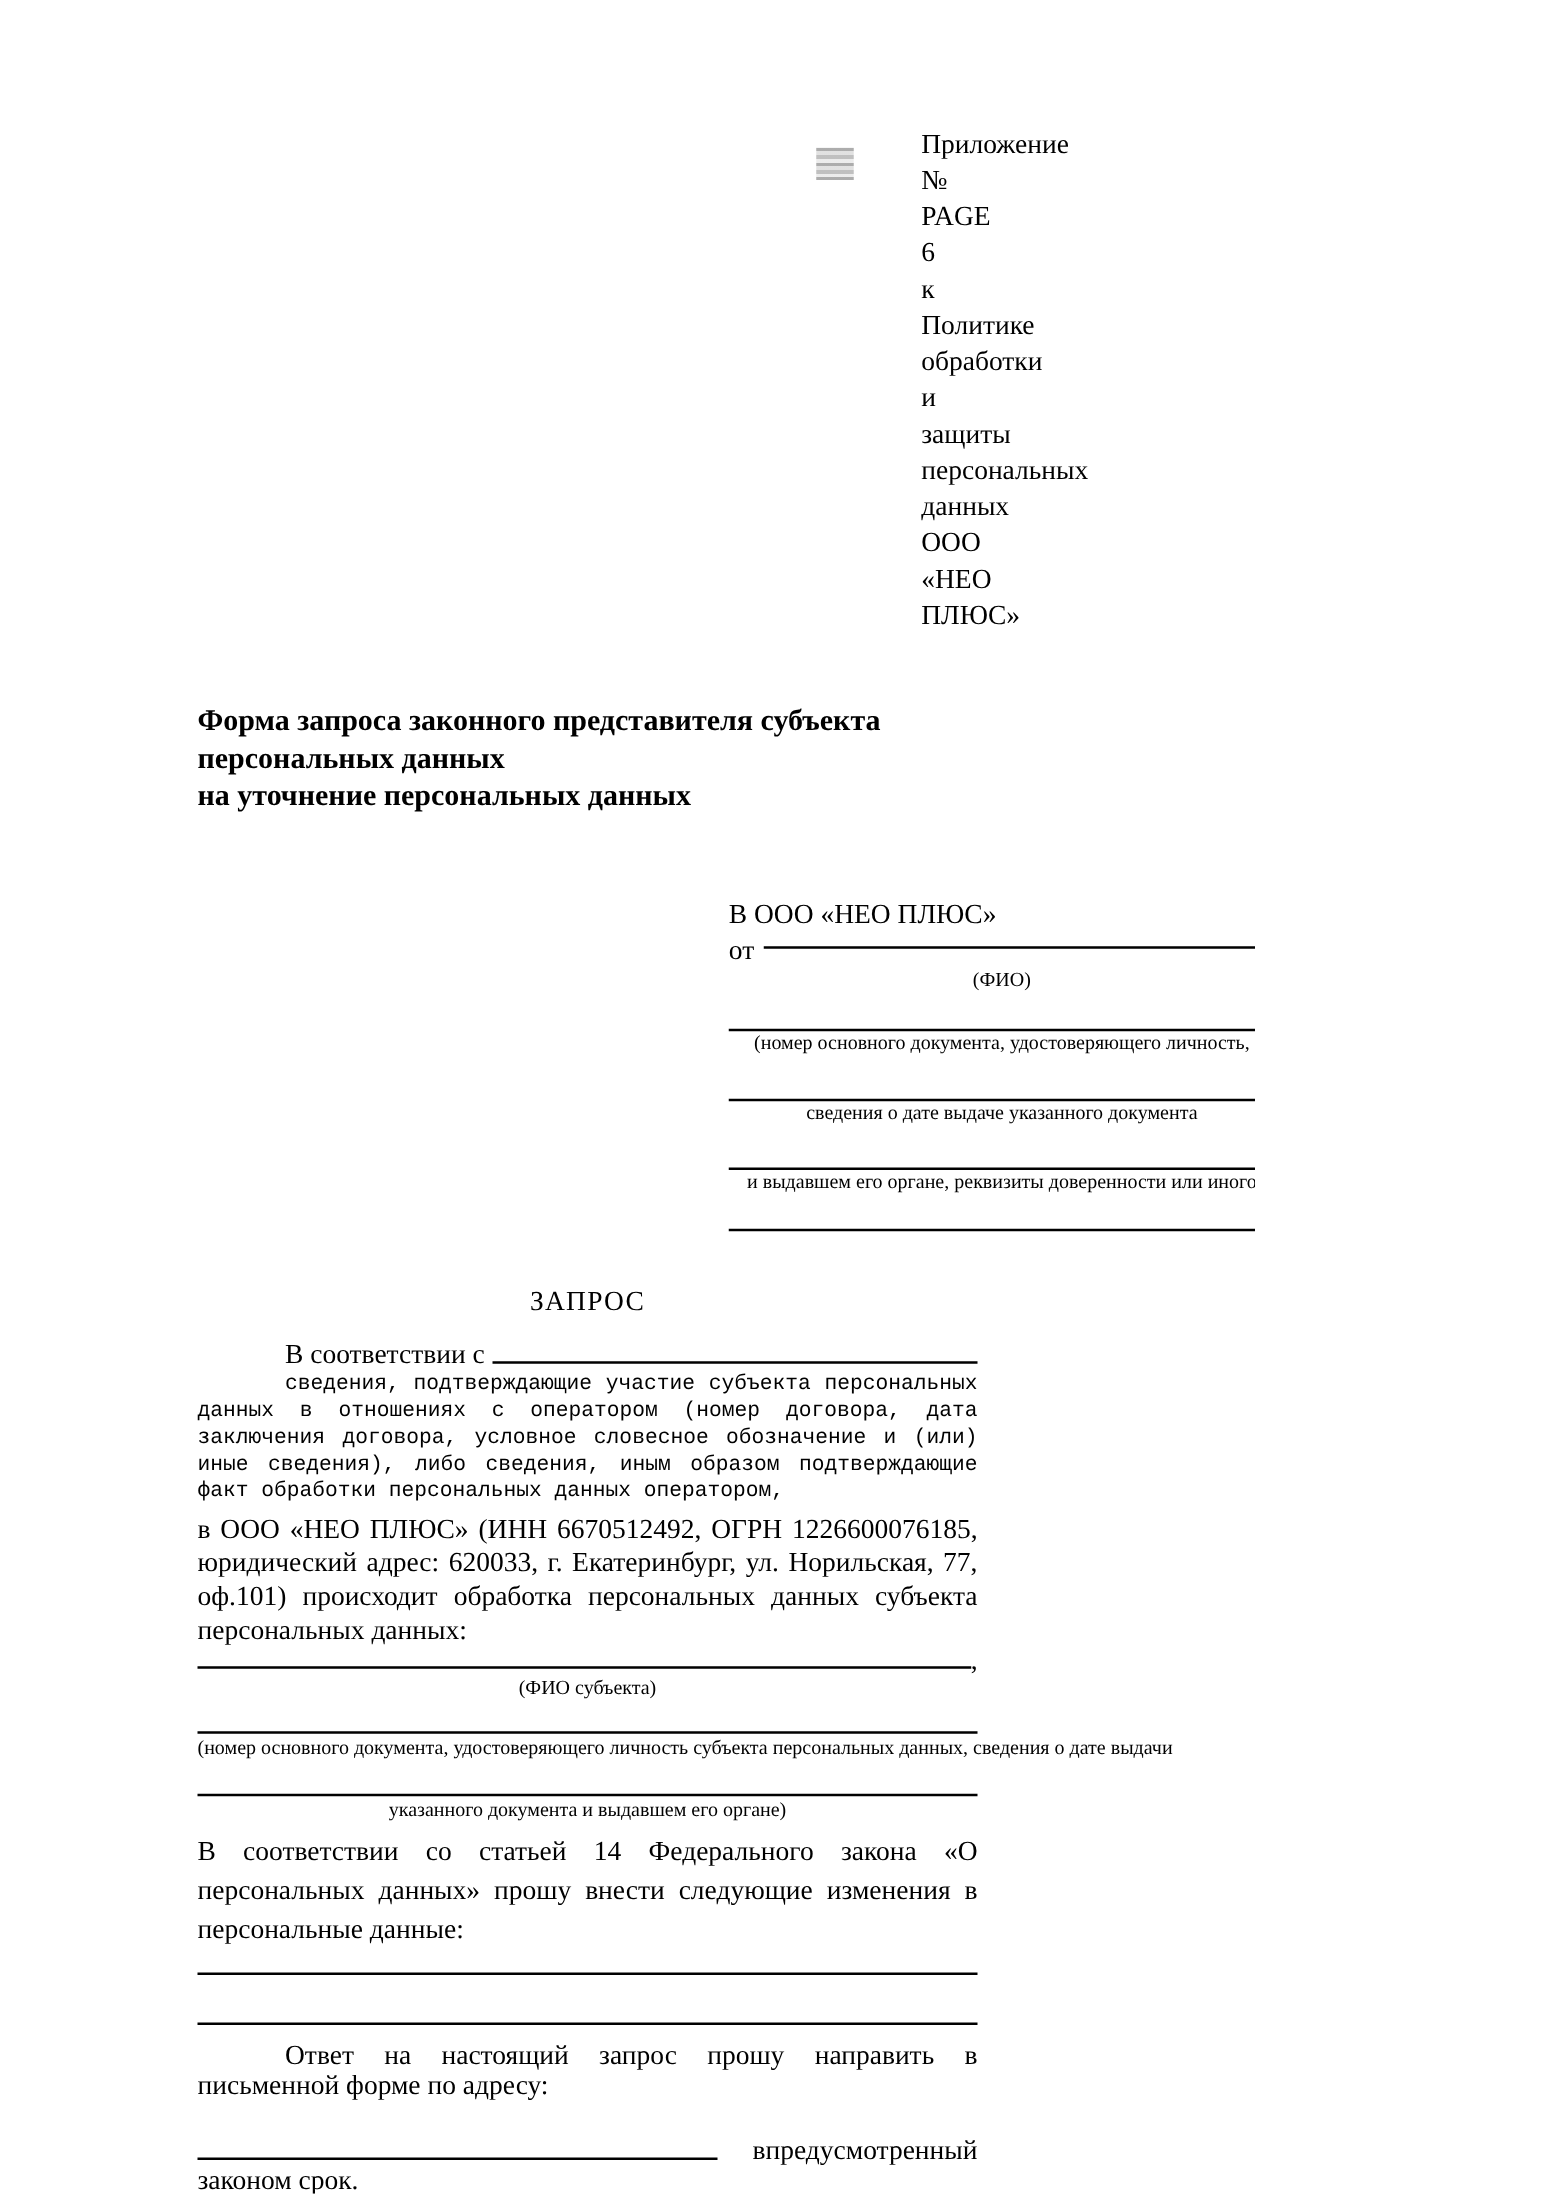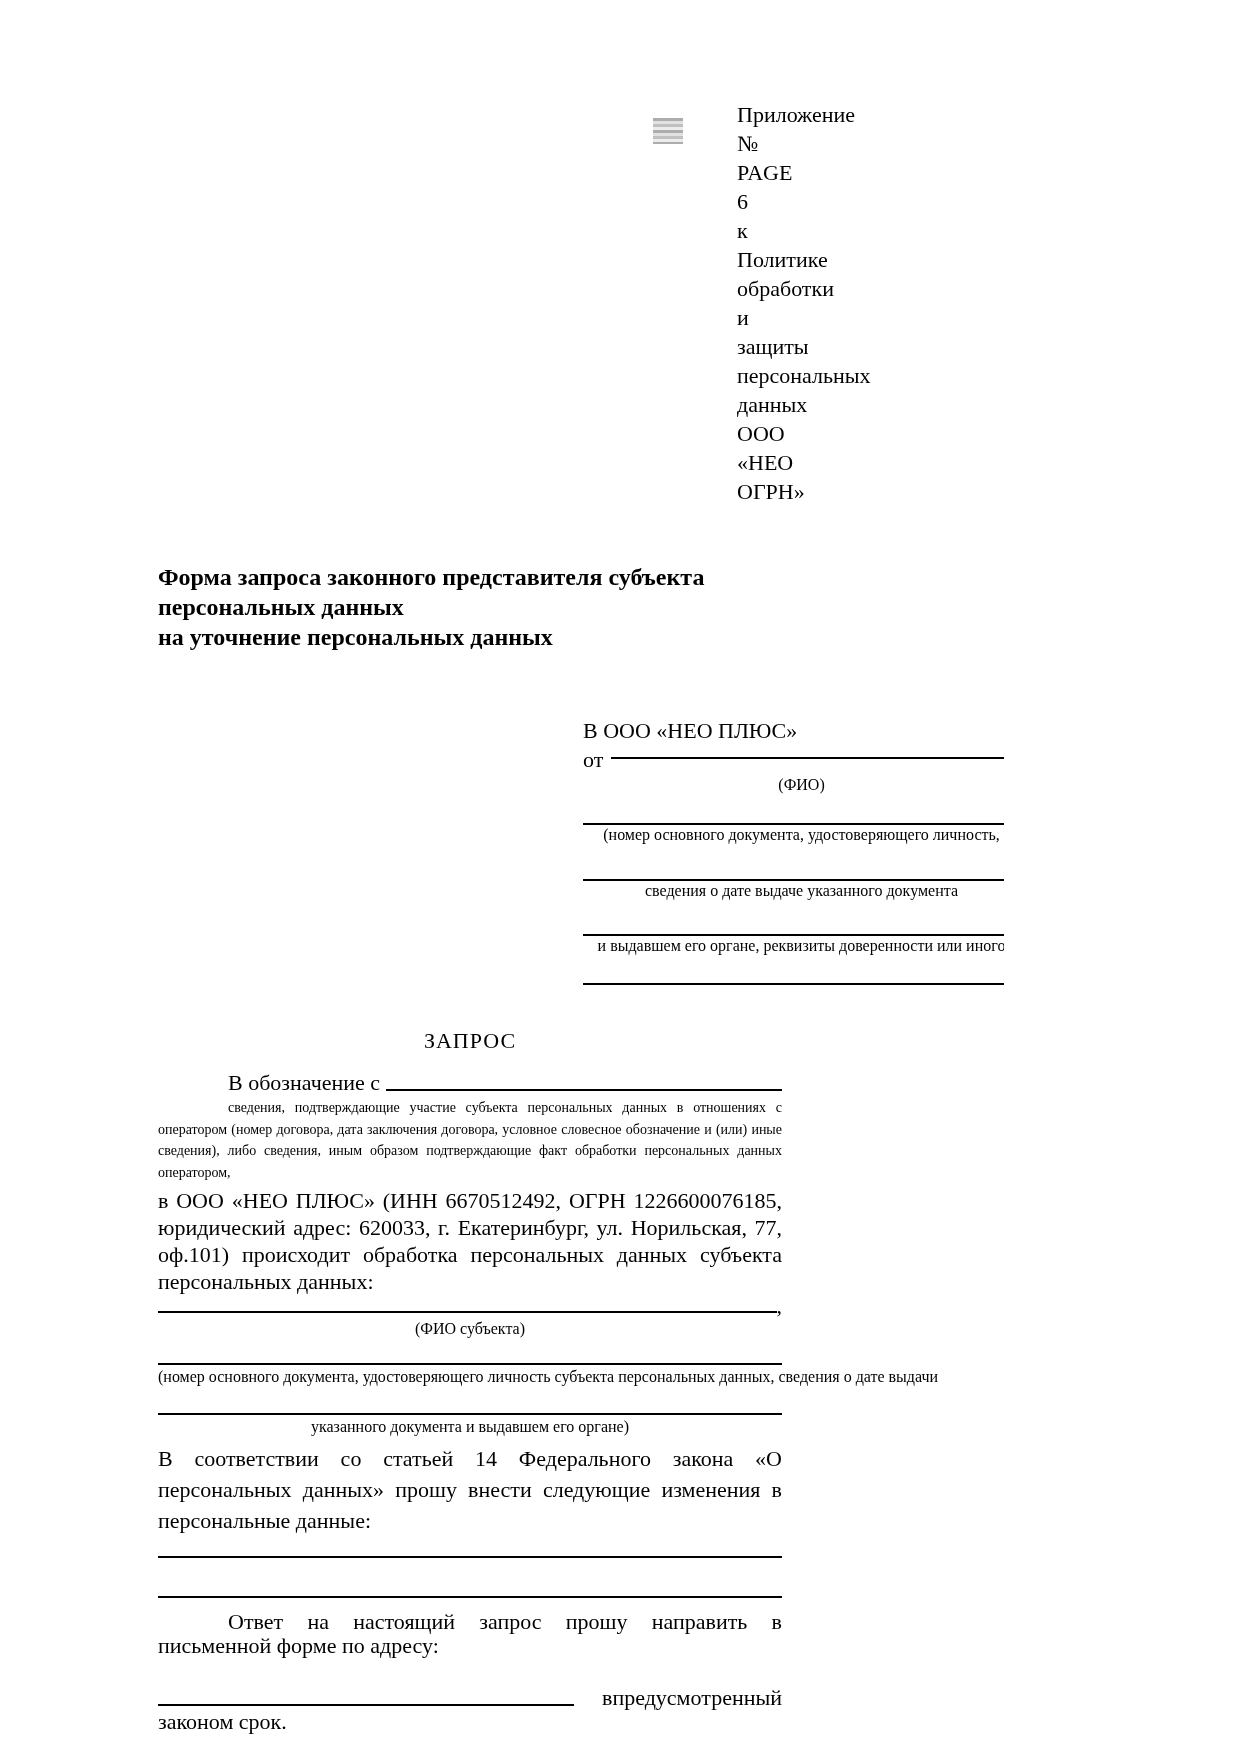--- a/index.html
+++ b/index.html
@@ -26,21 +26,21 @@
   .addr-to{line-height:29px;}
   .flex-line{display:flex;align-items:center;height:30px;}
   .flex-line .lbl{line-height:26px;}
   .blank{flex:1;height:0;border-bottom:2px solid #000;margin-bottom:4px;}
   .blank-fixed{height:0;border-bottom:2px solid #000;margin-bottom:4px;}
   .caption{font-size:16px;line-height:20px;text-align:center;white-space:nowrap;}
   .blank-row{height:28px;border-bottom:2px solid #000;}
   .req-heading{margin-top:44px;text-align:center;line-height:24px;letter-spacing:1px;}
   .intro-row{display:flex;align-items:flex-end;height:32px;margin-top:10px;}
   .intro-row .lbl{line-height:24px;padding-left:70px;margin-right:6px;}
-  .footnote{margin:2px 0 0 0;font-size:14px;line-height:21.5px;text-align:justify;text-indent:70px;}
+  .footnote{margin:2px 0 0 0;font-size:17px;line-height:21.5px;text-align:justify;text-indent:70px;font-family:Liberation Mono, monospace;}
   .body-par{margin:4px 0 0 0;line-height:27px;text-align:justify;}
   .fill-row{display:flex;align-items:flex-end;height:22px;}
   .cap-wide{margin-top:2px;}
   .article{margin-top:6px;line-height:31px;}
   .rule{border-bottom:2px solid #000;}
   .rule-1{height:20px;}
   .rule-2{height:38px;}
   .answer-first{margin-top:12px;line-height:24px;text-indent:70px;text-align:justify;}
   .answer-mid{display:flex;align-items:flex-end;height:30px;}
   .answer-mid .blank-fixed{width:630px;}
@@ -54,21 +54,21 @@
 <body>
 
 <div class="page">
 
   <div class="header-wrap">
     <div class="stamp"></div>
     <div class="header-block">
       <div>Приложение №&nbsp; PAGE 6</div>
       <div>к Политике обработки и защиты</div>
       <div>персональных данных</div>
-      <div>ООО «НЕО ОГРН»</div>
+      <div>ООО «НЕО ПЛЮС»</div>
     </div>
   </div>
 
   <div class="title">
     <span>Форма запроса законного представителя субъекта персональных данных</span>
     <span>на уточнение персональных данных</span>
   </div>
 
   <div class="addressee">
     <div class="addr-to">В ООО «НЕО ПЛЮС»</div>
@@ -86,21 +86,21 @@
 
     <div class="blank-row" style="height:33px;"></div>
     <div class="caption">и выдавшем его органе, реквизиты доверенности или иного</div>
 
     <div class="blank-row" style="height:27px;"></div>
   </div>
 
   <div class="req-heading">ЗАПРОС</div>
 
   <div class="intro-row">
-    <span class="lbl">В обозначение с</span>
+    <span class="lbl">В соответствии с</span>
     <span class="blank"></span>
   </div>
 
   <p class="footnote">сведения, подтверждающие участие субъекта персональных данных в отношениях с оператором (номер договора, дата заключения договора, условное словесное обозначение и (или) иные сведения), либо сведения, иным образом подтверждающие факт обработки персональных данных оператором,</p>
 
   <p class="body-par">в ООО «НЕО ПЛЮС» (ИНН 6670512492, ОГРН 1226600076185, юридический адрес: 620033, г. Екатеринбург, ул. Норильская, 77, оф.101) происходит обработка персональных данных субъекта персональных данных:</p>
 
   <div class="fill-row">
     <span class="blank"></span>
     <span style="line-height:22px;">,</span>

